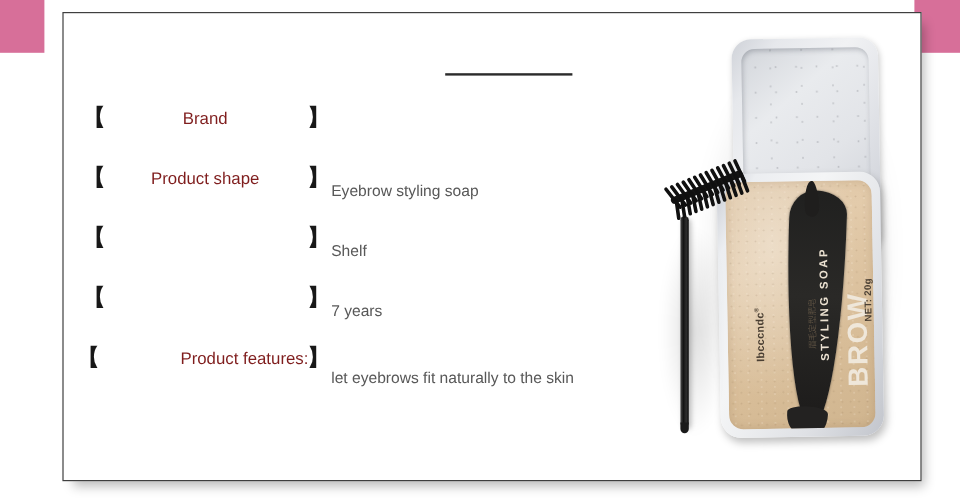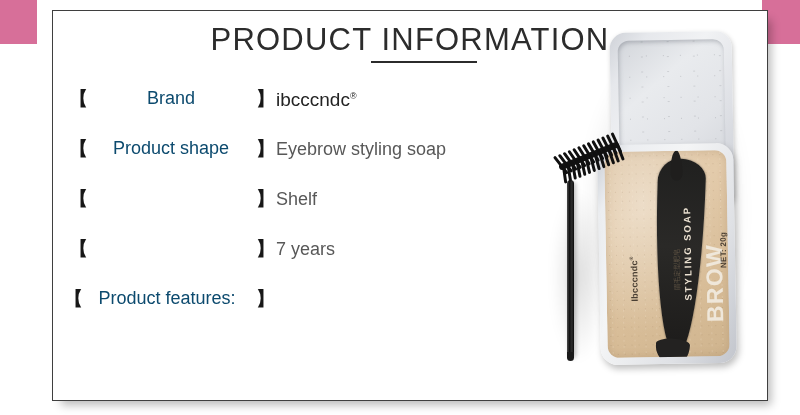--- a/index.html
+++ b/index.html
@@ -93,31 +93,31 @@
   .bracket-open  { left: 8px; }
   .bracket-close { left: 195px; }
 
   .spec-label {
     position: absolute;
     left: 24px;
     width: 172px;
     text-align: center;
     top: 7px;
     font-family: "Liberation Sans", sans-serif;
-    font-size: 18px;
-    color: #0c4a6e;
+    font-size: 14px;
+    color: #7f1d1d;
     line-height: 24px;
     white-space: nowrap;
   }
   .spec-value {
     position: absolute;
     left: 215px;
-    top: 8px;
+    top: 18px;
     font-family: "Liberation Sans", sans-serif;
-    font-size: 18px;
+    font-size: 13px;
     color: #585858;
     line-height: 24px;
     white-space: nowrap;
   }
   .spec-value.strong {
     font-size: 19px;
     color: #232323;
     top: 5px;
   }
   .spec-value sup {
@@ -128,21 +128,21 @@
     display: block;
     margin-top: 6px;
   }
 
   
   .spec-row.features .bracket-open  { left: 3px; }
   .spec-row.features .bracket-close { left: 195px; }
   .spec-row.features .spec-label {
     left: 16px;
     width: 180px;
-    text-align: center;
+    text-align: right;
   }
 
   
   #product-photo {
     position: absolute;
     left: 470px;
     top: 5px;
     width: 244px;
     height: 380px;
   }
@@ -381,32 +381,28 @@
 </head>
 <body>
 
 <div id="stage">
 
   <div class="pink-square" id="pink-left"></div>
   <div class="pink-square" id="pink-right"></div>
 
   <div id="card">
 
-    <div id="title-wrap">
-      <div id="page-title">PRODUCT INFORMATION</div>
-    </div>
     <div id="title-rule"></div>
 
     <div id="spec-list">
 
       <div class="spec-row">
         <span class="bracket bracket-open">【</span>
         <span class="spec-label">Brand</span>
         <span class="bracket bracket-close">】</span>
-        <span class="spec-value strong"><span>ibcccndc</span><sup>®</sup></span>
       </div>
 
       <div class="spec-row">
         <span class="bracket bracket-open">【</span>
         <span class="spec-label">Product shape</span>
         <span class="bracket bracket-close">】</span>
         <span class="spec-value">Eyebrow styling soap</span>
       </div>
 
       <div class="spec-row">
@@ -418,21 +414,21 @@
       <div class="spec-row">
         <span class="bracket bracket-open">【</span>
         <span class="bracket bracket-close">】</span>
         <span class="spec-value">7 years</span>
       </div>
 
       <div class="spec-row tall features">
         <span class="bracket bracket-open">【</span>
         <span class="spec-label">Product features:</span>
         <span class="bracket bracket-close">】</span>
-        <span class="spec-value"></span>
+        <span class="spec-value"><span class="line2">let eyebrows fit naturally to the skin</span></span>
       </div>
 
     </div>
 
     <div id="product-photo">
       <div id="photo-shadow"></div>
 
       <div id="tin-lid">
         <div id="tin-lid-inner">
           <div id="tin-lid-speckles"></div>

